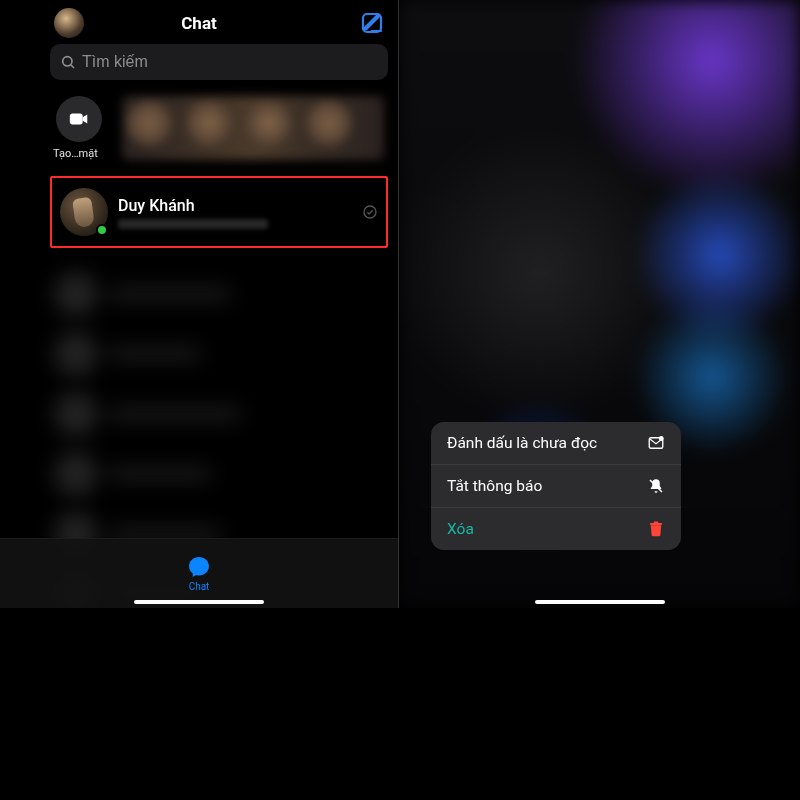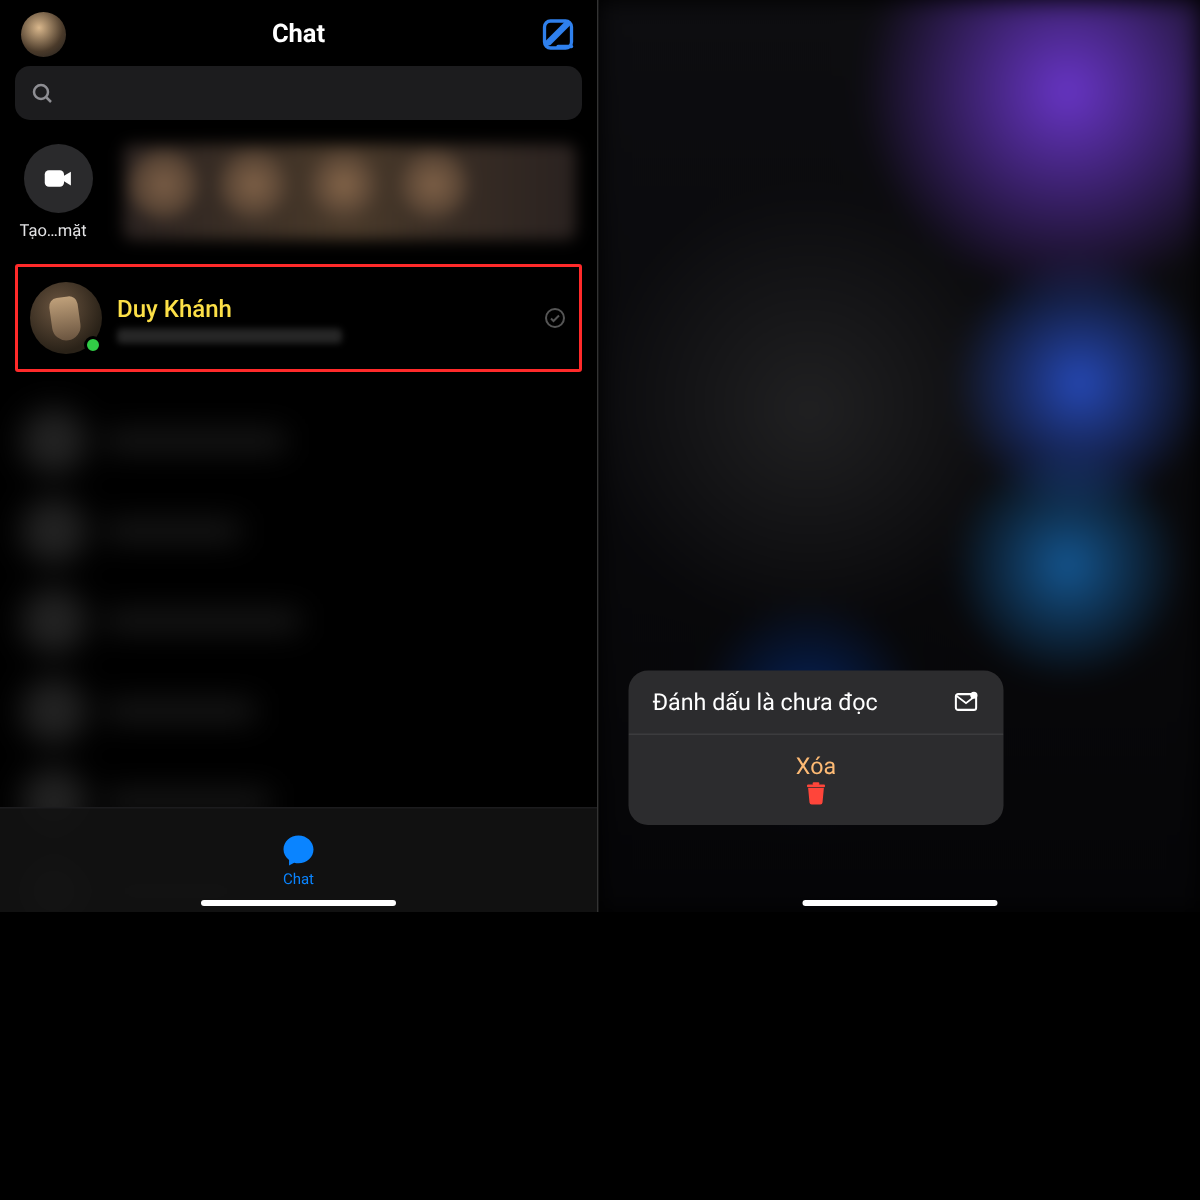--- a/index.html
+++ b/index.html
@@ -9,20 +9,21 @@
   color: #fff;
   width: 800px;
   height: 800px;
   overflow: hidden;
   display: flex;
 }
 .panel {
   position: relative;
   height: 608px;
   overflow: hidden;
+  padding-left: 40px;
 }
 .panel-left { width: 399px; border-right: 1px solid #333; }
 .panel-right { width: 401px; }
 
 
 .header {
   display: flex;
   align-items: center;
   justify-content: space-between;
   padding: 8px 14px 6px 14px;
@@ -106,21 +107,21 @@
   background: linear-gradient(#bfa07a,#6b5540);
   border-radius: 6px 6px 10px 10px;
   transform: rotate(-8deg);
 }
 .online-dot {
   position: absolute; width: 12px; height: 12px; border-radius: 50%;
   background: #31cc46; border: 2.5px solid #000;
   bottom: 0px; right: 0px;
 }
 .convo-info { flex: 1; display: flex; flex-direction: column; gap: 4px; }
-.convo-name { font-size: 16px; font-weight: 500; color: #fde047; }
+.convo-name { font-size: 16px; font-weight: 500; color: #ffffff; }
 .convo-preview {
   height: 10px; width: 150px; border-radius: 3px;
   background: #262626; filter: blur(2px);
 }
 .convo-status {
   width: 16px; height: 16px; color: #555;
 }
 
 .blur-list {
   padding: 10px 14px;
@@ -161,38 +162,38 @@
     radial-gradient(circle at 80% 42%, rgba(50,100,255,0.7) 0%, rgba(50,100,255,0) 18%),
     radial-gradient(circle at 78% 62%, rgba(30,150,255,0.55) 0%, rgba(30,150,255,0) 16%),
     radial-gradient(circle at 35% 78%, rgba(0,90,255,0.35) 0%, rgba(0,90,255,0) 14%),
     radial-gradient(circle at 35% 45%, rgba(60,60,60,0.45) 0%, rgba(0,0,0,0) 35%),
     linear-gradient(#0d0d10,#050507);
   filter: blur(8px);
 }
 .context-menu {
   position: absolute;
   bottom: 58px;
-  left: 20px;
+  left: 32px;
   width: 250px;
   background: #2c2c2e;
   border-radius: 13px;
   overflow: hidden;
 }
 .menu-item {
   display: flex; align-items: center; justify-content: space-between;
   padding: 12px 16px;
   font-size: 15.5px;
   color: #fff;
   border-bottom: 1px solid rgba(255,255,255,0.08);
 }
 .menu-item:last-child { border-bottom: none; }
 .menu-item.highlighted {
   box-shadow: inset 0 0 0 2px #ff2a2a;
 }
-.menu-item.destructive { color: #fdba74; flex-direction: column; }
+.menu-item.destructive { color: #14b8a6; }
 .menu-icon { width: 18px; height: 18px; color: #fff; }
 .menu-item.destructive .menu-icon { color: #ff453a; }
 
 .right-home-indicator {
   position: absolute; bottom: 4px; left: 50%; transform: translateX(-50%);
   width: 130px; height: 4px; background: #fff; border-radius: 3px;
 }
 </style>
 </head>
 <body>
@@ -208,20 +209,21 @@
       <rect x="3" y="3" width="18" height="18" rx="4" stroke="currentColor" fill="none"></rect>
     </svg>
   </div>
 
   <div class="search-wrap">
     <div class="search">
       <svg class="search-icon" viewBox="0 0 24 24" fill="none" stroke="currentColor" stroke-width="2.5">
           <circle cx="11" cy="11" r="7"></circle>
           <line x1="21" y1="21" x2="16.5" y2="16.5"></line>
         </svg>
+      <input class="search-input" placeholder="Tìm kiếm" style="">
     </div>
   </div>
 
   <div class="story-row">
     <div class="create-room">
       <div class="create-room-btn">
         <svg width="22" height="22" viewBox="0 0 24 24" fill="#fff">
             <rect x="2" y="6" width="14" height="12" rx="3"></rect>
             <path d="M16 10l5-3v10l-5-3z"></path>
             <rect x="7" y="10.2" width="4" height="1.6" rx="0.8"></rect>
@@ -302,20 +304,28 @@
   <div class="context-menu">
     <div class="menu-item">
       <span>Đánh dấu là chưa đọc</span>
       <svg class="menu-icon" viewBox="0 0 24 24" fill="currentColor">
           <path d="M2 5h20v14H2z" opacity="0"></path>
           <path d="M3 5l9 7 9-7v2l-9 7-9-7V5z"></path>
           <rect x="3" y="5" width="18" height="14" rx="2" fill="none" stroke="currentColor" stroke-width="1.8"></rect>
           <circle cx="19" cy="6" r="3.2"></circle>
         </svg>
     </div>
+    <div class="menu-item">
+      <span>Tắt thông báo</span>
+      <svg class="menu-icon" viewBox="0 0 24 24" fill="currentColor">
+          <path d="M12 3a5 5 0 0 0-5 5v4l-2 3v1h14v-1l-2-3V8a5 5 0 0 0-5-5z"></path>
+          <path d="M10 19a2 2 0 0 0 4 0"></path>
+          <line x1="4" y1="4" x2="20" y2="20" stroke="currentColor" stroke-width="2"></line>
+        </svg>
+    </div>
     <div class="menu-item destructive">
       <span>Xóa</span>
       <svg class="menu-icon" viewBox="0 0 24 24" fill="currentColor">
           <path d="M5 7h14l-1.2 13a2 2 0 0 1-2 1.8H8.2a2 2 0 0 1-2-1.8L5 7z"></path>
           <rect x="4" y="4" width="16" height="2.5" rx="1"></rect>
           <rect x="9" y="2" width="6" height="2.5" rx="1"></rect>
         </svg>
     </div>
   </div>
 

